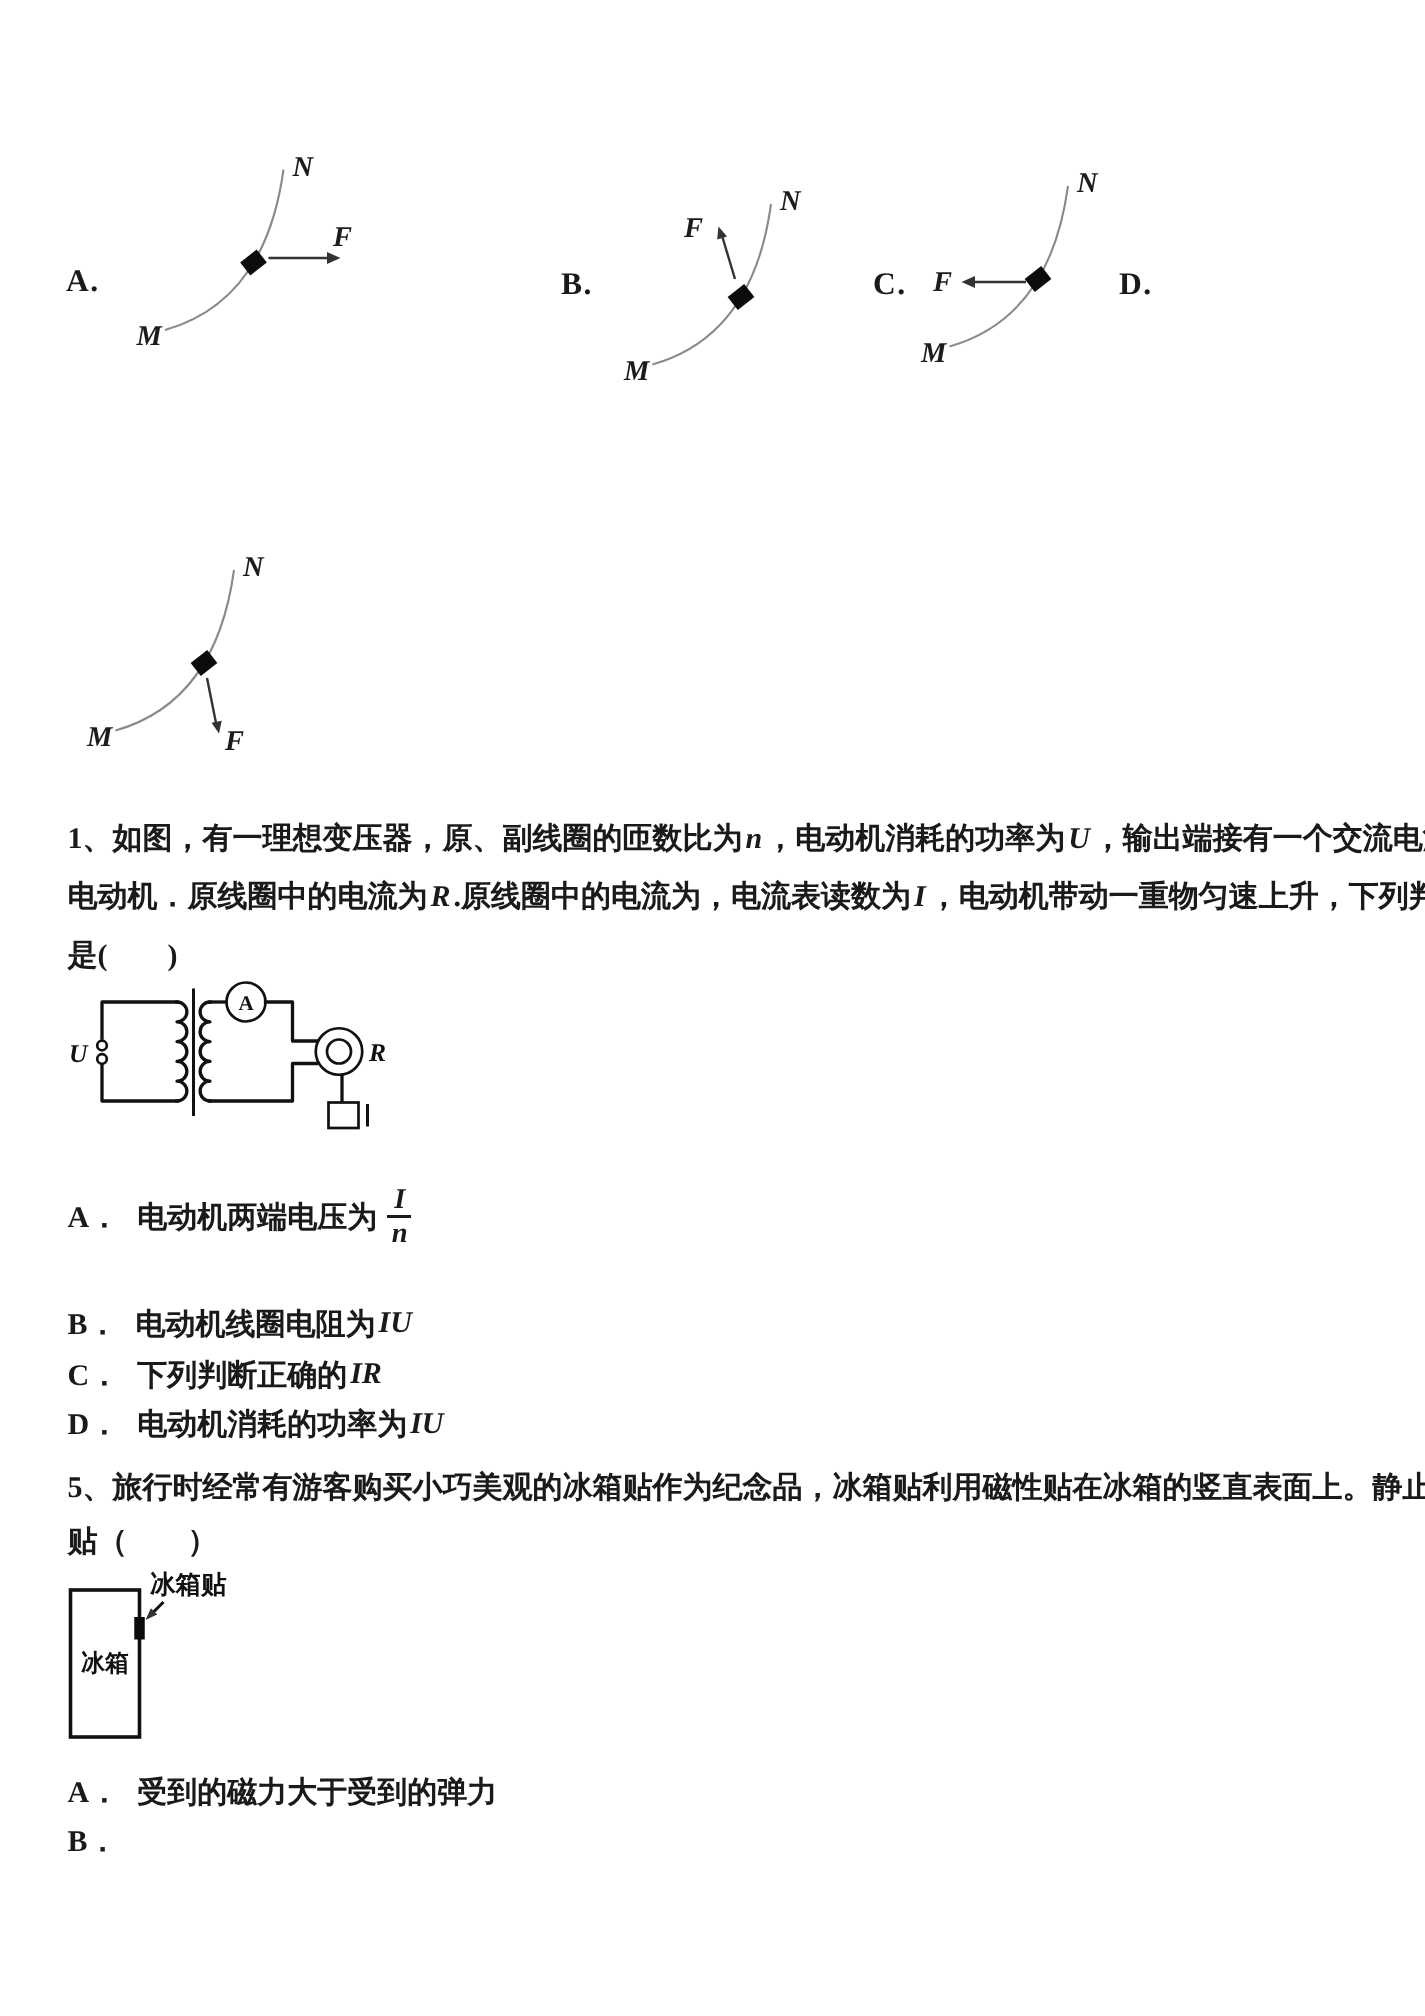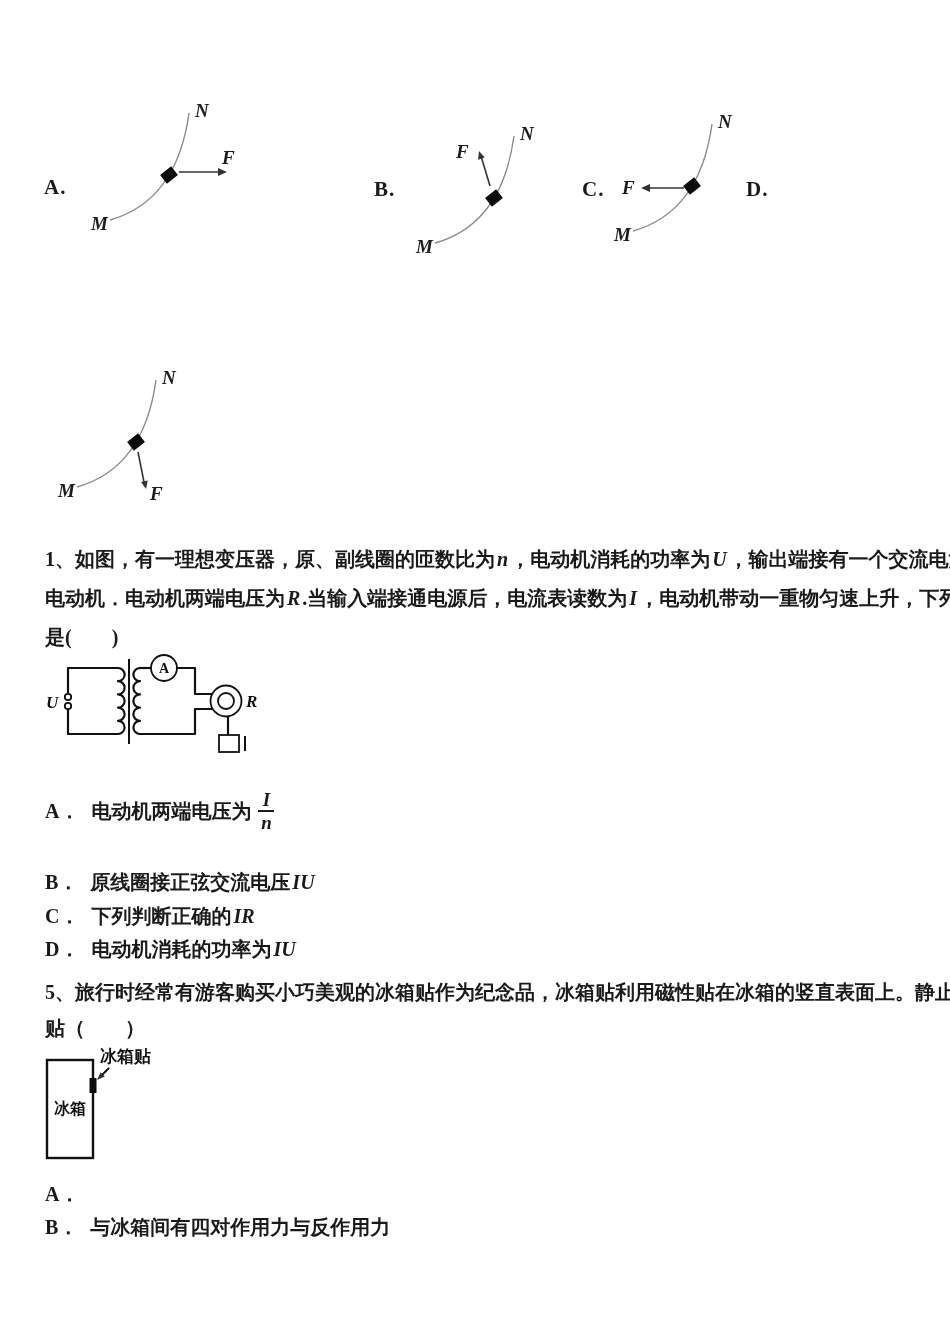--- a/index.html
+++ b/index.html
@@ -87,21 +87,21 @@
     <rect class="blk" x="77" y="74.5" width="14" height="11" transform="rotate(-38 84 80)"></rect>
     <line class="farrow" x1="86" y1="90" x2="92" y2="120"></line>
     <polygon class="fhead" points="94,127 95.8,118.5 89,119.9"></polygon>
     <text class="lbl" x="110" y="22">N</text>
     <text class="lbl" x="6" y="135">M</text>
     <text class="lbl" x="98" y="138">F</text>
   </svg>
 
   <div class="stem" style="top:540px">
     <div class="line"><span>1、如图，有一理想变压器，原、副线圈的匝数比为</span><span class="var">n</span><span>，电动机消耗的功率为</span><span class="var">U</span><span>，输出端接有一个交流电流表和一个</span></div>
-    <div class="line"><span>电动机．电动机两端电压为</span><span class="var">R</span><span>.当输入端接通电源后，电流表读数为</span><span class="var">I</span><span>，电动机带动一重物匀速上升，下列判断正确的</span></div>
+    <div class="line"><span>电动机．原线圈中的电流为</span><span class="var">R</span><span>.原线圈中的电流为，电流表读数为</span><span class="var">I</span><span>，电动机带动一重物匀速上升，下列判断正确的</span></div>
     <div class="line"><span>是(　　)</span></div>
   </div>
 
   <svg class="circuit-fig" style="left:38px;top:648px" width="230" height="112" viewBox="0 0 230 112">
 
     <polyline class="w" points="30,44 30,20 80,20"></polyline>
     <polyline class="w" points="30,62 30,86 80,86"></polyline>
     <path class="w" d="M 80 20 a 6.6 6.6 0 0 1 0 13.2 a 6.6 6.6 0 0 1 0 13.2 a 6.6 6.6 0 0 1 0 13.2 a 6.6 6.6 0 0 1 0 13.2 a 6.6 6.6 0 0 1 0 13.2"></path>
     <circle class="term" cx="30" cy="49" r="3.2"></circle>
     <circle class="term" cx="30" cy="58" r="3.2"></circle>
@@ -129,21 +129,21 @@
     <span class="letter">A．</span>
     <span>电动机两端电压为</span>
     <span class="frac">
       <span>I</span>
       <span class="bar"></span>
       <span>n</span>
     </span>
   </div>
   <div class="opt" style="top:869px">
     <span class="letter">B．</span>
-    <span>原线圈接正弦交流电压</span>
+    <span>电动机线圈电阻为</span>
     <span class="var">IU</span>
   </div>
   <div class="opt" style="top:903px">
     <span class="letter">C．</span>
     <span>下列判断正确的</span>
     <span class="var">IR</span>
   </div>
   <div class="opt" style="top:936px">
     <span class="letter">D．</span>
     <span>电动机消耗的功率为</span>
@@ -159,19 +159,19 @@
     <rect class="frect" x="2" y="14" width="46" height="98"></rect>
     <text class="cjk" x="25" y="68" text-anchor="middle">冰箱</text>
     <rect class="magnet" x="44.5" y="32" width="7" height="15"></rect>
     <text class="cjk-big" x="55" y="16">冰箱贴</text>
     <line class="wthin" x1="64" y1="22" x2="55" y2="31"></line>
     <polygon class="fhead" points="52,34 59.8,30.4 55.6,26.2"></polygon>
   </svg>
 
   <div class="opt" style="top:1181px">
     <span class="letter">A．</span>
+    <span>受到的磁力大于受到的弹力</span>
   </div>
   <div class="opt" style="top:1214px">
     <span class="letter">B．</span>
-    <span>与冰箱间有四对作用力与反作用力</span>
   </div>
 
 </div>
 
 </body></html>

